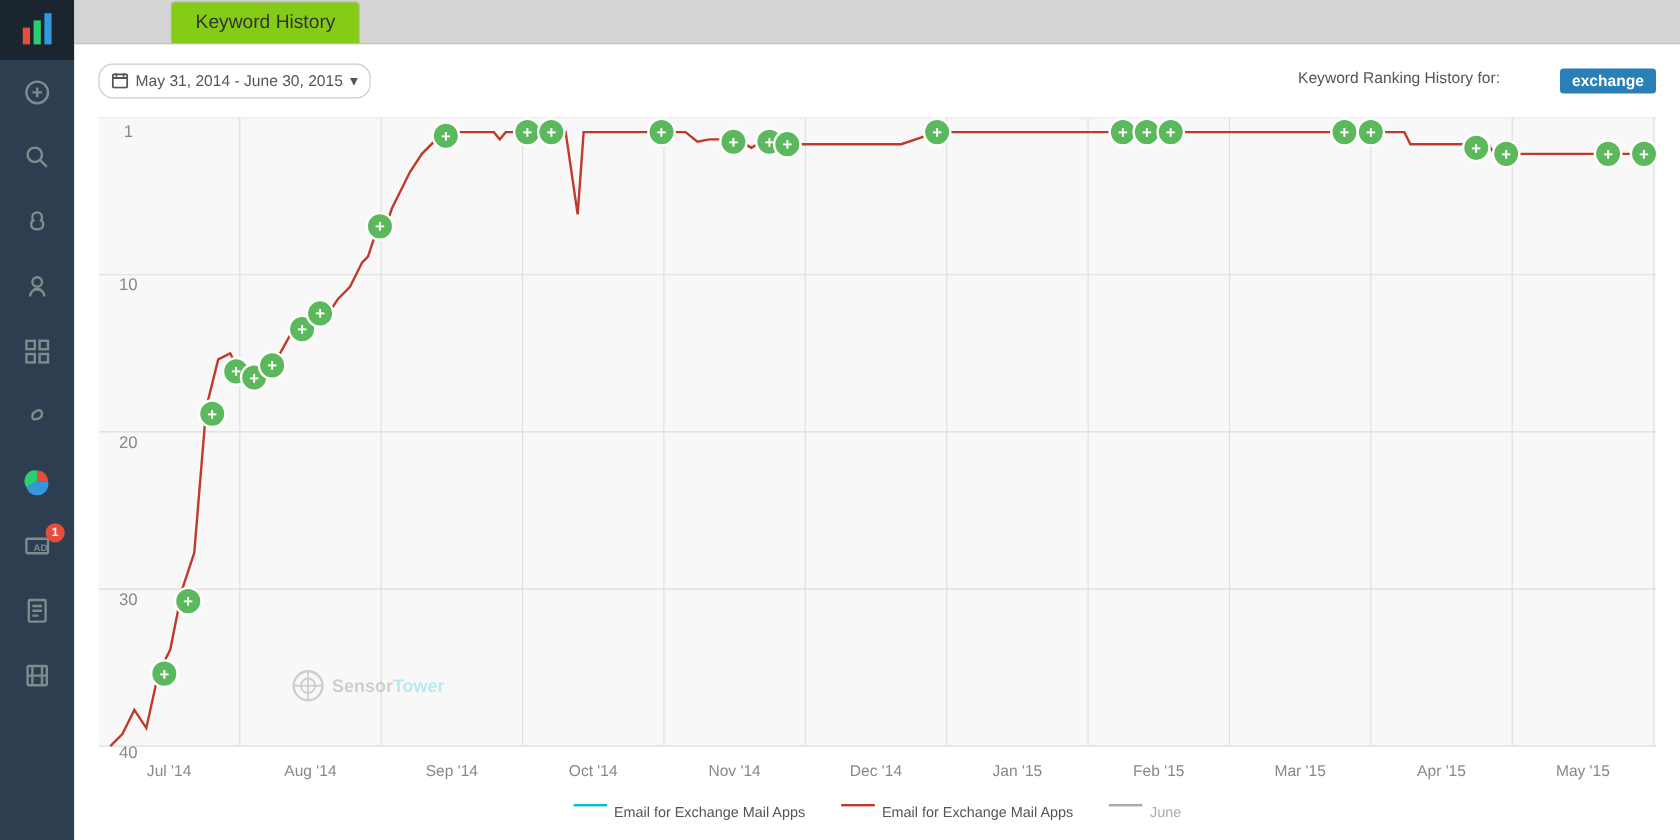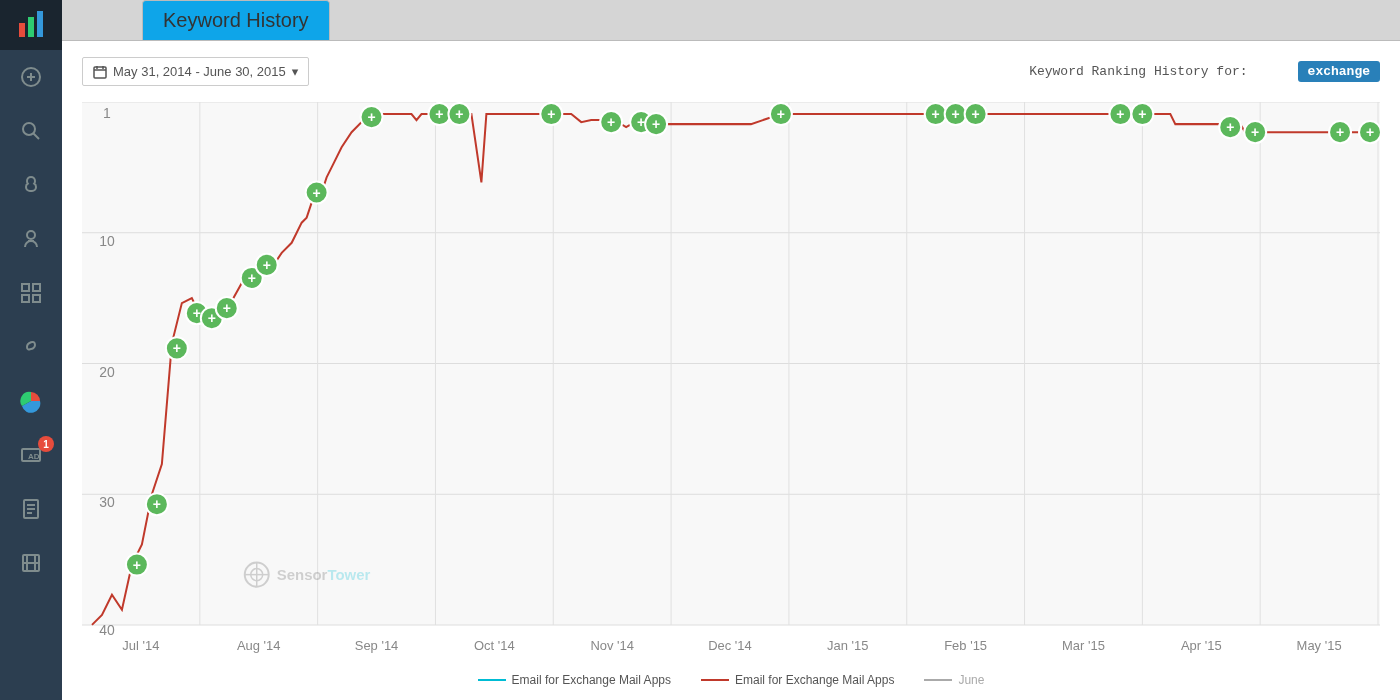--- a/index.html
+++ b/index.html
@@ -61,25 +61,25 @@
     
     .tab-bar {
       background: #d5d5d5;
       display: flex;
       align-items: flex-end;
       padding: 0 0 0 80px;
       height: 50px;
       border-bottom: 1px solid #bbb;
     }
     .tab {
-      background: #0ea5e9;
+      background: #84cc16;
       border: 1px solid #bbb;
       border-bottom: none;
       padding: 8px 20px;
-      font-size: 20px;
+      font-size: 16px;
       color: #333;
       cursor: pointer;
       border-radius: 4px 4px 0 0;
     }
 
     
     .chart-container {
       flex: 1;
       background: white;
       margin: 0;
@@ -92,36 +92,35 @@
       display: flex;
       align-items: center;
       justify-content: space-between;
       margin-bottom: 16px;
     }
 
     .date-picker {
       display: flex;
       align-items: center;
       border: 1px solid #ccc;
-      border-radius: 2px;
+      border-radius: 12px;
       padding: 6px 10px;
       background: white;
       font-size: 13px;
       color: #555;
       cursor: pointer;
       gap: 6px;
     }
 
     .keyword-label {
       display: flex;
-      align-items: center;
+      align-items: flex-start;
       gap: 8px;
       font-size: 13px;
       color: #555;
-      font-family: Liberation Mono, monospace;
     }
     .keyword-badge {
       background: #2980b9;
       color: white;
       padding: 3px 10px;
       border-radius: 3px;
       font-size: 13px;
       font-weight: 600;
       margin-left: 42px;
     }
@@ -141,21 +140,21 @@
     .legend {
       display: flex;
       justify-content: center;
       gap: 30px;
       padding: 8px 0 0 0;
       font-size: 12px;
       color: #555;
     }
     .legend-item {
       display: flex;
-      align-items: center;
+      align-items: flex-start;
       gap: 6px;
     }
     .legend-line {
       width: 28px;
       height: 2px;
     }
   </style>
 </head>
 <body>
 

